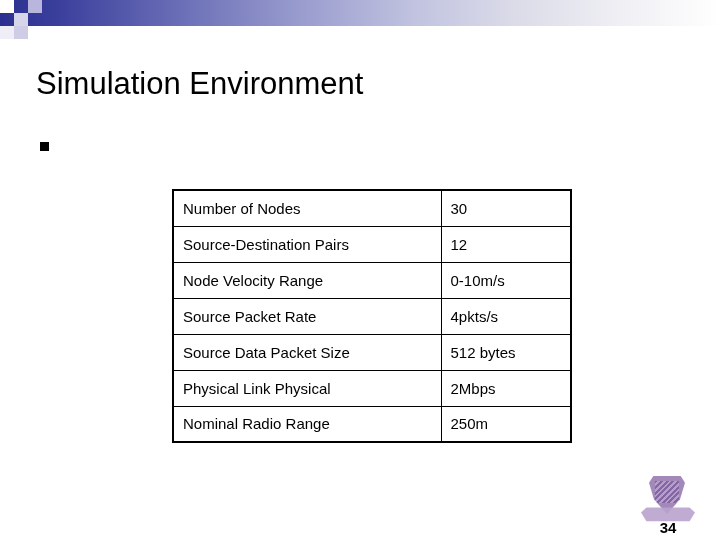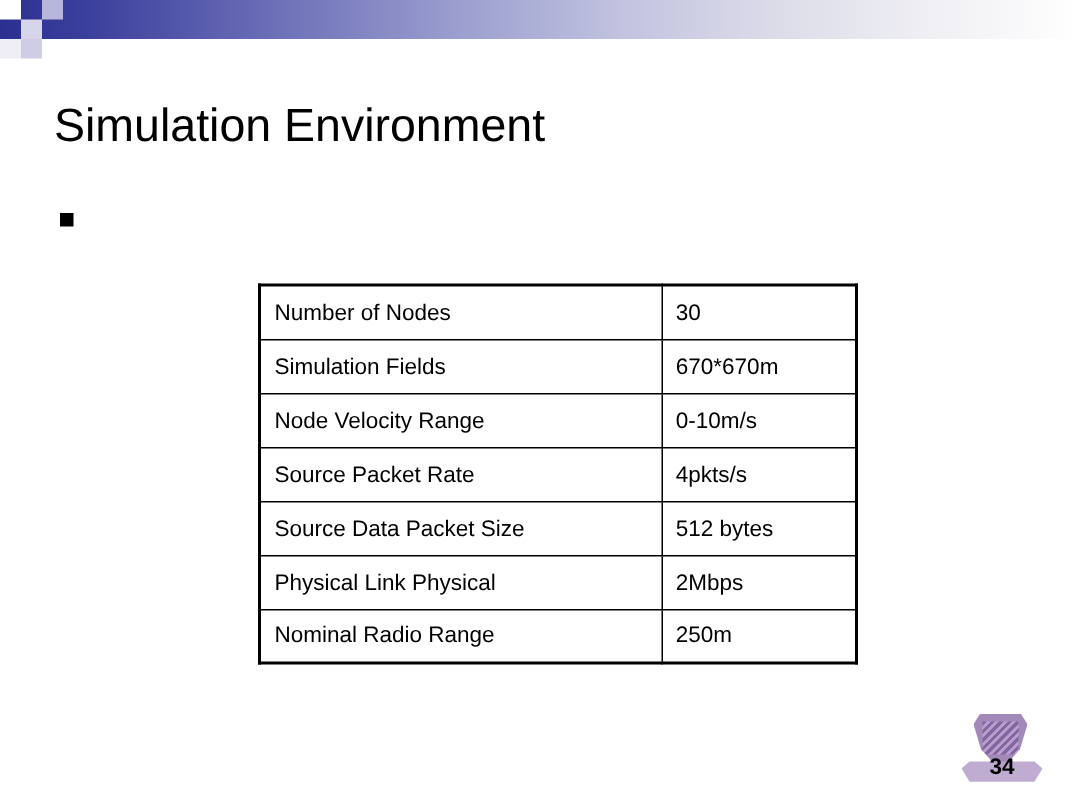--- a/index.html
+++ b/index.html
@@ -122,21 +122,21 @@
     top: 30px;
     width: 54px;
     height: 16px;
     background: #b9a3cd;
     clip-path: polygon(0% 40%, 10% 10%, 90% 10%, 100% 40%, 90% 95%, 10% 95%);
     opacity: .9;
   }
   .page-number {
     position: absolute;
     left: 0;
-    top: 27px;
+    top: 43px;
     width: 54px;
     text-align: center;
     font-size: 15px;
     color: #000000;
     font-weight: bold;
   }
 </style>
 </head>
 <body>
 
@@ -154,22 +154,22 @@
   <div class="bullet-marker"></div>
 </div>
 
 <table class="param-table">
   <tbody>
     <tr>
       <td class="col-name">Number of Nodes</td>
       <td class="col-value">30</td>
     </tr>
     <tr>
-      <td class="col-name">Simulation Fields</td>
-      <td class="col-value">670*670m</td>
+      <td class="col-name">Source-Destination Pairs</td>
+      <td class="col-value">12</td>
     </tr>
     <tr>
       <td class="col-name">Node Velocity Range</td>
       <td class="col-value">0-10m/s</td>
     </tr>
     <tr>
       <td class="col-name">Source Packet Rate</td>
       <td class="col-value">4pkts/s</td>
     </tr>
     <tr>

